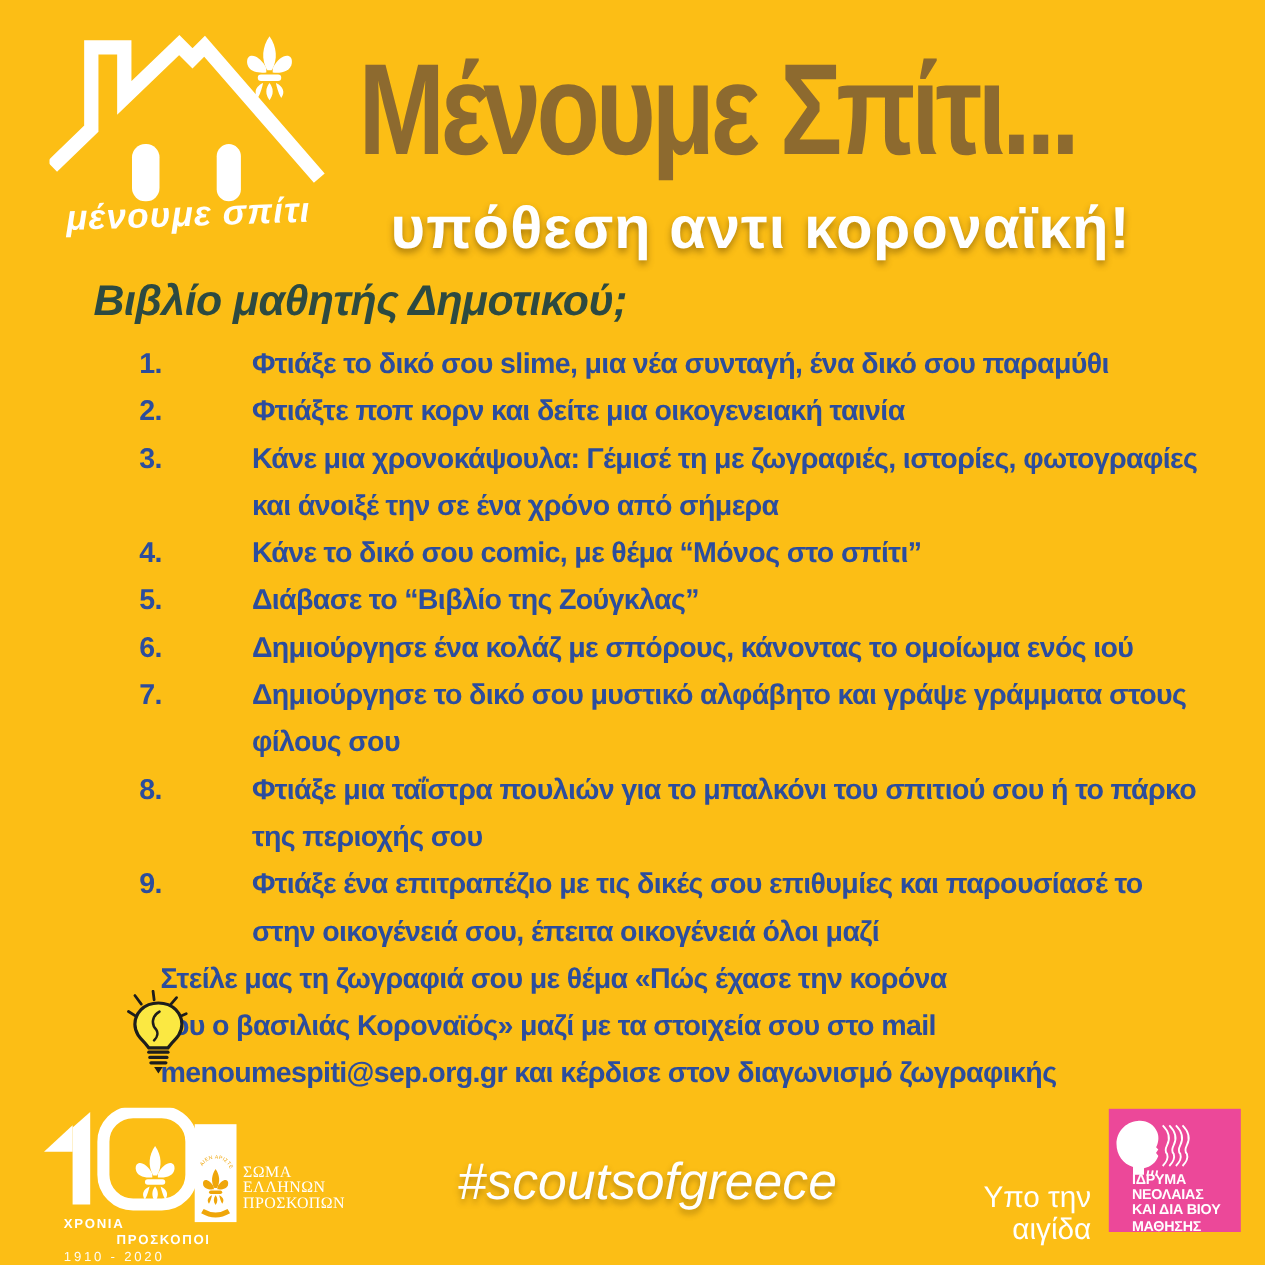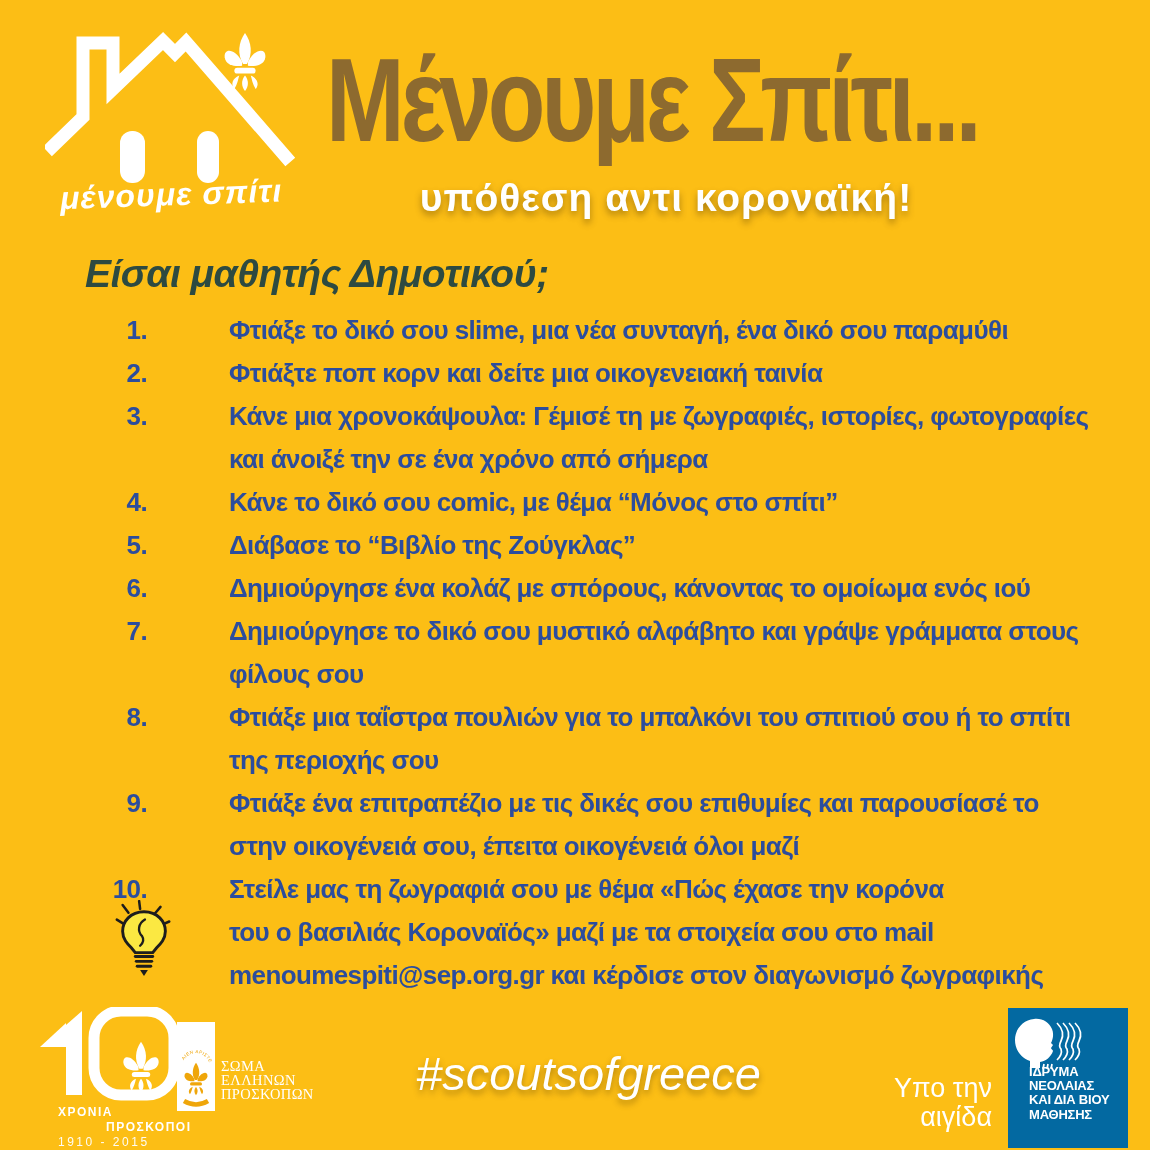--- a/index.html
+++ b/index.html
@@ -15,22 +15,22 @@
     font-size:32px;font-weight:bold;font-style:italic;color:#fff;
     letter-spacing:1px;transform:rotate(-2deg);white-space:nowrap;
   }
   .title{
     position:absolute;left:326px;top:38px;
     font-size:118px;font-weight:bold;color:#8D6A2F;
     letter-spacing:-5px;white-space:nowrap;
     transform:scaleX(0.8);transform-origin:0 0;line-height:125px;
   }
   .subtitle{
-    position:absolute;left:341px;top:176px;width:650px;text-align:center;
-    font-size:39px;font-weight:bold;color:#fff;letter-spacing:1px;white-space:nowrap;
+    position:absolute;left:355px;top:176px;width:650px;text-align:center;
+    font-size:54px;font-weight:bold;color:#fff;letter-spacing:1px;white-space:nowrap;
     text-shadow:0 4px 7px rgba(70,45,0,0.45);
   }
   
   .question{
     position:absolute;left:85px;top:252px;
     font-size:39px;font-weight:bold;font-style:italic;color:#2D4A41;
     letter-spacing:-0.5px;white-space:nowrap;
   }
   
   .activities{
@@ -56,21 +56,21 @@
   }
   .hashtag{
     position:absolute;left:416px;top:1046px;
     font-size:47px;font-weight:normal;font-style:italic;color:#fff;
     text-shadow:0 4px 6px rgba(70,45,0,0.4);white-space:nowrap;
   }
   .aegis{
     position:absolute;right:158px;top:1074px;text-align:right;
     color:#fff;font-size:27px;line-height:29px;font-weight:normal;white-space:nowrap;
   }
-  .inedivim{position:absolute;left:1008px;top:1008px;width:120px;height:140px;background:#0369a1;}
+  .inedivim{position:absolute;left:1008px;top:1008px;width:120px;height:112px;background:#ec4899;}
   .ined-head{position:absolute;left:4px;top:9px;width:76px;height:53px;}
   .ined-text{
     position:absolute;left:21px;top:57px;color:#fff;font-weight:bold;
     font-size:13px;line-height:14.2px;letter-spacing:-0.2px;white-space:nowrap;
   }
 </style>
 </head>
 <body>
 
 <div class="poster">
@@ -95,21 +95,21 @@
     <path d="M7,117 L38,87 L38,13 L68,13 L68,59 L118,11 L130,23 L141,12 L241,127" fill="none" stroke="#fff" stroke-width="13" stroke-linecap="square" stroke-linejoin="miter"></path>
     <rect x="75" y="101" width="25" height="52" rx="12" fill="#fff"></rect>
     <rect x="152" y="101" width="22" height="52" rx="11" fill="#fff"></rect>
     <use href="#fleur" x="177" y="2" width="46" height="60" color="#fff"></use>
   </svg>
   <div class="logo-caption">μένουμε σπίτι</div>
 
   <div class="title">Μένουμε Σπίτι...</div>
   <div class="subtitle">υπόθεση αντι κοροναϊκή!</div>
 
-  <div class="question">Είσαι μαθητής Δημοτικού;</div>
+  <div class="question">Βιβλίο μαθητής Δημοτικού;</div>
 
   <div class="activities" id="activities">
     <div class="activity">
       <div class="activity-num">1.</div>
       <div class="activity-text">Φτιάξε το δικό σου slime, μια νέα συνταγή, ένα δικό σου παραμύθι</div>
     </div>
 
     <div class="activity">
       <div class="activity-num">2.</div>
       <div class="activity-text">Φτιάξτε ποπ κορν και δείτε μια οικογενειακή ταινία</div>
@@ -135,30 +135,29 @@
       <div class="activity-text">Δημιούργησε ένα κολάζ με σπόρους, κάνοντας το ομοίωμα ενός ιού</div>
     </div>
 
     <div class="activity">
       <div class="activity-num">7.</div>
       <div class="activity-text">Δημιούργησε το δικό σου μυστικό αλφάβητο και γράψε γράμματα στους φίλους σου</div>
     </div>
 
     <div class="activity">
       <div class="activity-num">8.</div>
-      <div class="activity-text">Φτιάξε μια ταΐστρα πουλιών για το μπαλκόνι του σπιτιού σου ή το σπίτι της περιοχής σου</div>
+      <div class="activity-text">Φτιάξε μια ταΐστρα πουλιών για το μπαλκόνι του σπιτιού σου ή το πάρκο της περιοχής σου</div>
     </div>
 
     <div class="activity">
       <div class="activity-num">9.</div>
       <div class="activity-text">Φτιάξε ένα επιτραπέζιο με τις δικές σου επιθυμίες και παρουσίασέ το στην οικογένειά σου, έπειτα οικογένειά όλοι μαζί</div>
     </div>
 
     <div class="activity">
-      <div class="activity-num">10.</div>
       <div class="activity-text">Στείλε μας τη ζωγραφιά σου με θέμα «Πώς έχασε την κορόνα
 του ο βασιλιάς Κοροναϊός» μαζί με τα στοιχεία σου στο mail
 menoumespiti@sep.org.gr και κέρδισε στον διαγωνισμό ζωγραφικής</div>
     </div>
   </div>
 
   <svg class="bulb" viewBox="0 0 70 80">
     <g stroke="#1d1d1d" stroke-width="2.6" stroke-linecap="round">
       <line x1="7" y1="20" x2="15" y2="25"></line>
       <line x1="13" y1="5" x2="19" y2="13"></line>
@@ -177,21 +176,21 @@
   </svg>
 
   <svg class="anniv-logo" viewBox="0 0 142 94">
     <polygon points="30,18 46,4 46,88 30,88" fill="#fff"></polygon>
     <polygon points="30,16 4,40 30,40" fill="#fff"></polygon>
     <rect x="58" y="4" width="80" height="84" rx="27" fill="none" stroke="#fff" stroke-width="11"></rect>
     <use href="#fleur" x="86" y="34" width="38" height="52" color="#fff"></use>
   </svg>
   <div class="anniv-line anniv-l1">ΧΡΟΝΙΑ</div>
   <div class="anniv-line anniv-l2">ΠΡΟΣΚΟΠΟΙ</div>
-  <div class="anniv-years">1910 - 2015</div>
+  <div class="anniv-years">1910 - 2020</div>
 
   <div class="sep-badge">
     <svg viewBox="0 0 38 89" width="38" height="89">
       <defs>
           <path id="arcTop" d="M6,40 A14,14 0 0 1 32,40"></path>
         </defs>
       <text font-size="4.6" fill="#EFA60A" letter-spacing="0.4" font-family="Liberation Sans, sans-serif">
         <textPath href="#arcTop" startOffset="2">ΑΙΕΝ ΑΡΙΣΤΕΥΕΙΝ</textPath>
       </text>
       <use href="#fleur" x="7" y="40" width="24" height="34" color="#EFA60A"></use>

